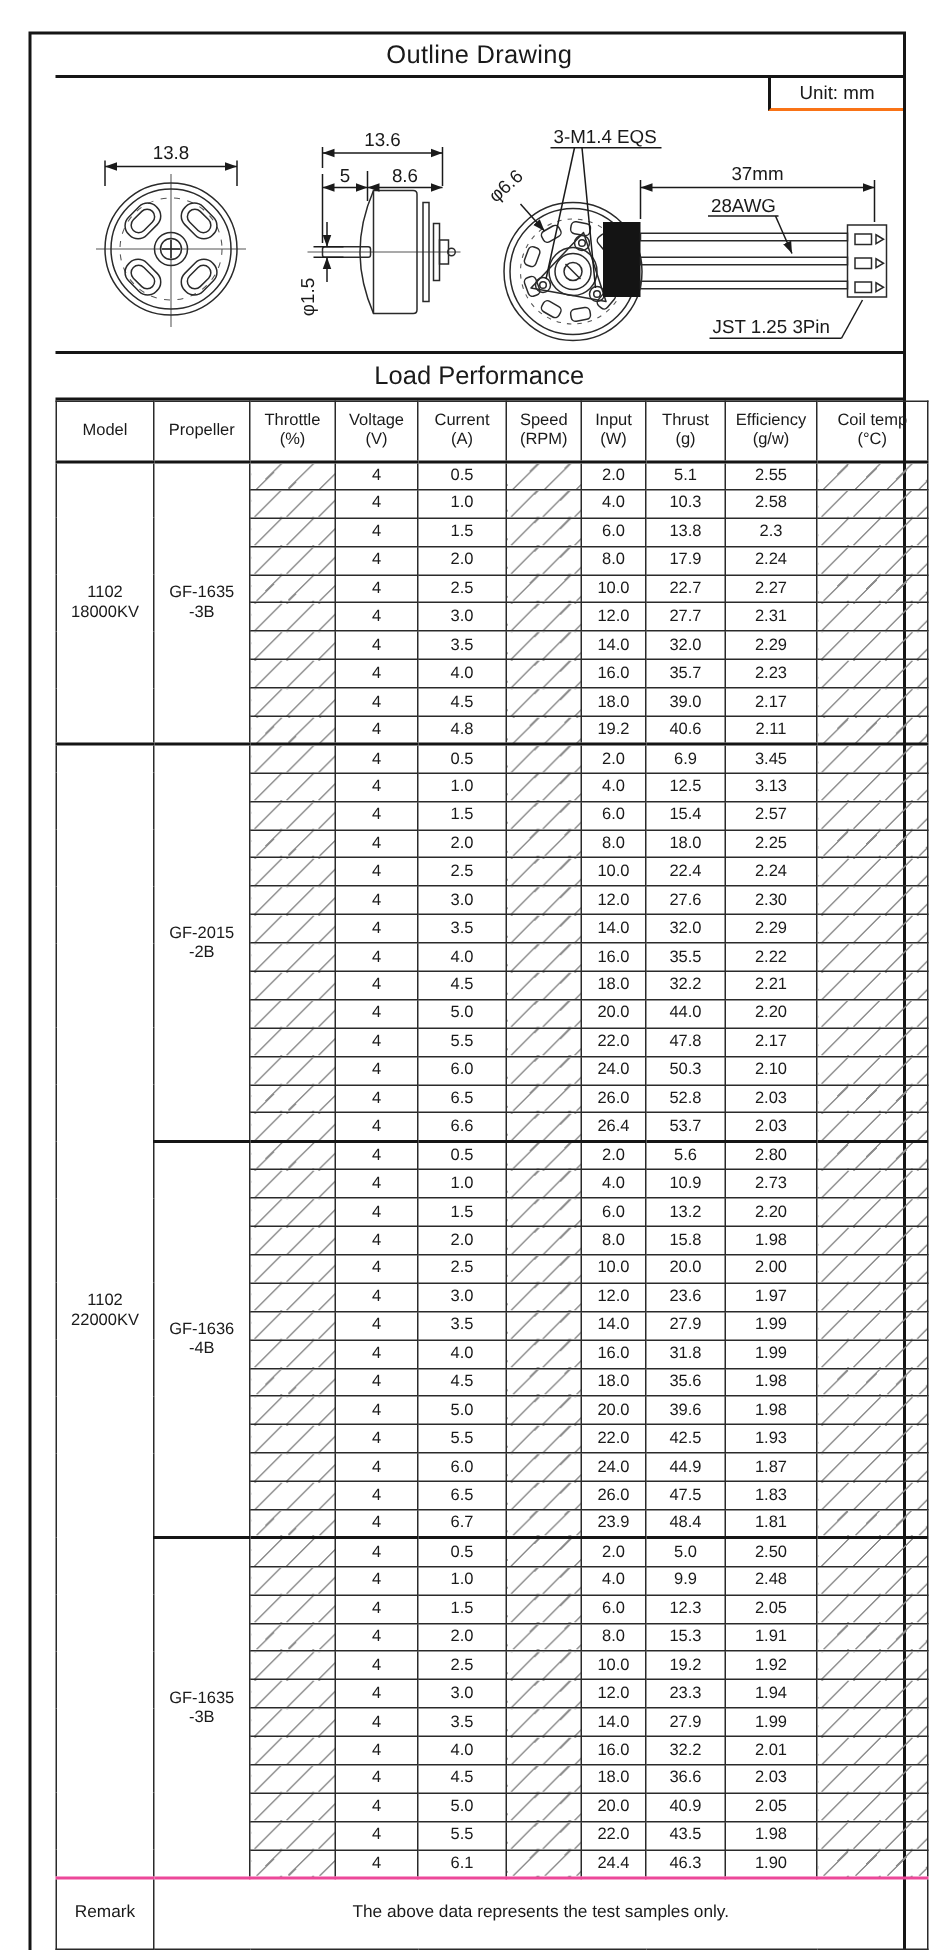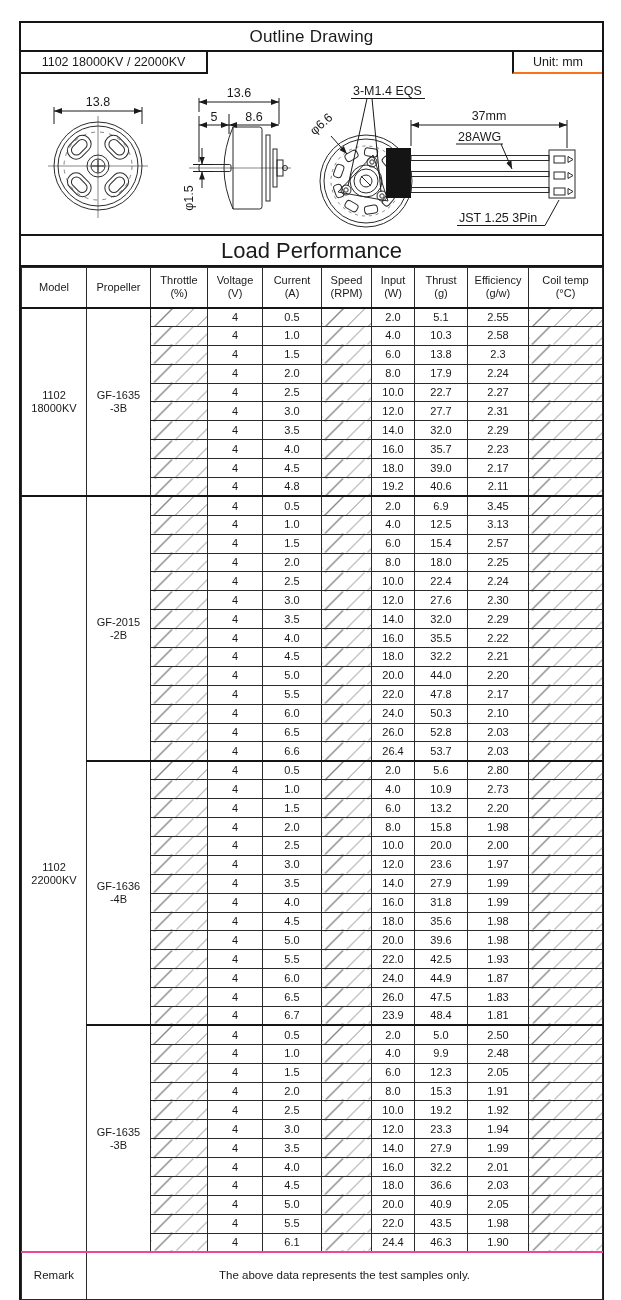--- a/index.html
+++ b/index.html
@@ -1,24 +1,24 @@
 <!DOCTYPE html>
 <html><head>
 <meta charset="utf-8">
 <style>
   html,body{margin:0;padding:0;background:#fff;}
   body{width:621px;height:1300px;position:relative;font-family:"Liberation Sans",sans-serif;color:#1a1a1a;}
   *{box-sizing:border-box;}
-  .sheet{position:absolute;left:19px;top:21px;width:585px;border:2px solid #151515;background:#fff;}
+  .sheet{position:absolute;left:19px;top:21px;width:585px;border:2px solid #151515;background:#fff;padding-left:16px;}
   .title-bar{height:29px;border-bottom:2px solid #151515;display:flex;align-items:center;justify-content:center;font-size:17px;letter-spacing:.2px;}
   .subtitle-row{height:22px;position:relative;}
   .subtitle-left{position:absolute;left:0;top:0;height:22px;width:187px;border-right:2px solid #151515;border-bottom:2px solid #151515;display:flex;align-items:center;justify-content:center;font-size:12.5px;}
   .subtitle-right{position:absolute;right:0;top:0;height:22px;width:90px;border-left:2px solid #151515;border-bottom:2px solid #f97316;display:flex;align-items:center;justify-content:center;font-size:12.5px;}
   .drawing{height:160px;position:relative;overflow:hidden;}
-  .load-bar{height:33px;border-top:2px solid #151515;border-bottom:2px solid #151515;display:flex;align-items:center;justify-content:center;font-size:22px;}
+  .load-bar{height:33px;border-top:2px solid #151515;border-bottom:2px solid #151515;display:flex;align-items:center;justify-content:center;font-size:17px;}
   table.perf{border-collapse:collapse;table-layout:fixed;width:581px;}
   table.perf td,table.perf th{border:1px solid #2a2a2a;font-size:11px;font-weight:normal;text-align:center;vertical-align:middle;padding:0;line-height:1.18;overflow:hidden;}
   table.perf thead th{height:40px;border-bottom:2px solid #151515;}
   table.perf tbody tr{height:18.9px;}
   table.perf tr.sec-top>td{border-top:2px solid #151515;}
   td.hatch{background:repeating-linear-gradient(135deg,rgba(0,0,0,0) 0 14px,#8a8a8a 14px 15px);}
   tr.remark-row td{height:47px;border-top:2px solid #ec4899;font-size:11.5px;}
   td.remark-text{text-align:left;padding-left:10px;border-radius:13px;}
   svg text{fill:#1a1a1a;font-family:"Liberation Sans",sans-serif;font-size:12.5px;}
   svg .ln{stroke:#2a2a2a;stroke-width:1;fill:none;}
@@ -26,21 +26,20 @@
   svg .dim{stroke:#1a1a1a;stroke-width:1;fill:none;}
 </style>
 </head>
 <body>
 
 <div class="sheet">
 
   <div class="title-bar">Outline Drawing</div>
 
   <div class="subtitle-row">
-    <div class="subtitle-left">1102 18000KV / 22000KV</div>
     <div class="subtitle-right">Unit: mm</div>
   </div>
 
   <div class="drawing">
     <svg width="581" height="160" viewBox="0 0 581 160">
       <defs>
         <marker id="m" markerWidth="9" markerHeight="7" refX="8" refY="3.5" orient="auto-start-reverse">
           <path d="M0,0.6 L8,3.5 L0,6.4 Z" fill="#1a1a1a"></path>
         </marker>
       </defs>

